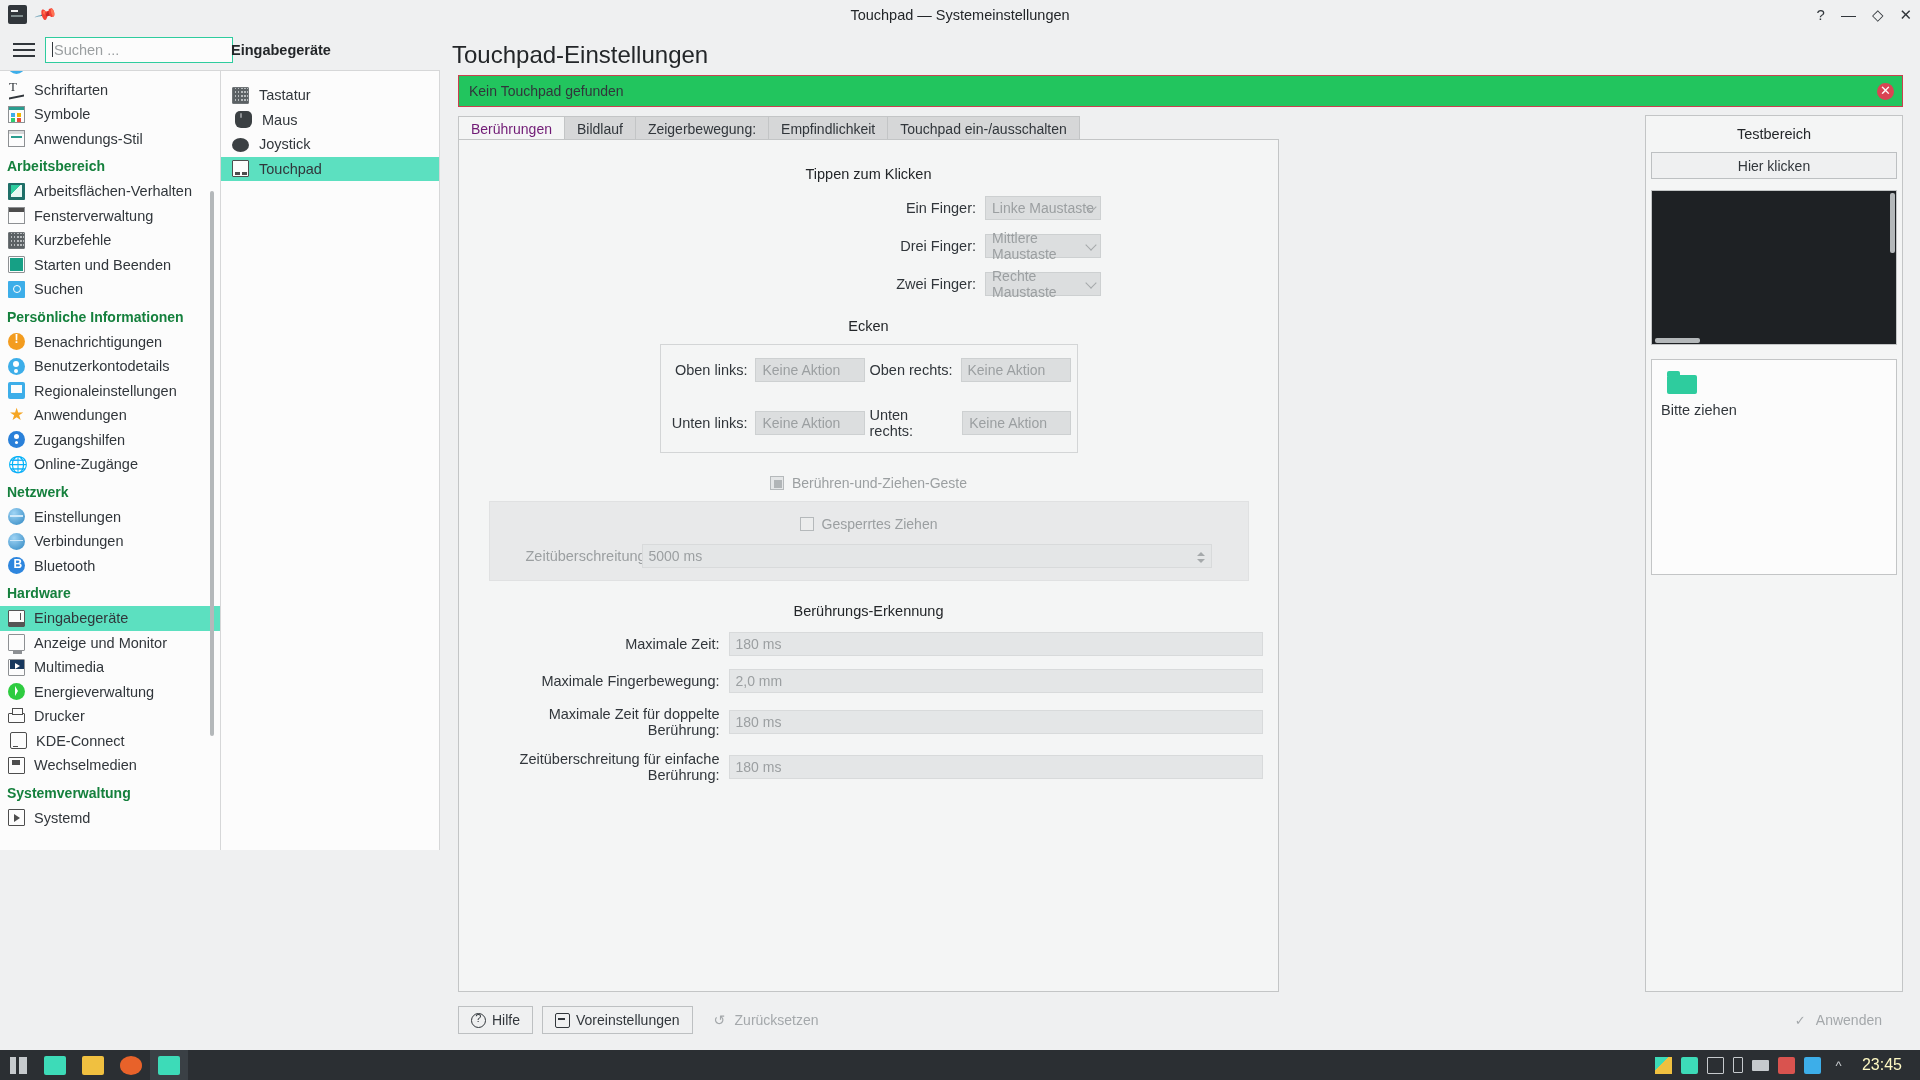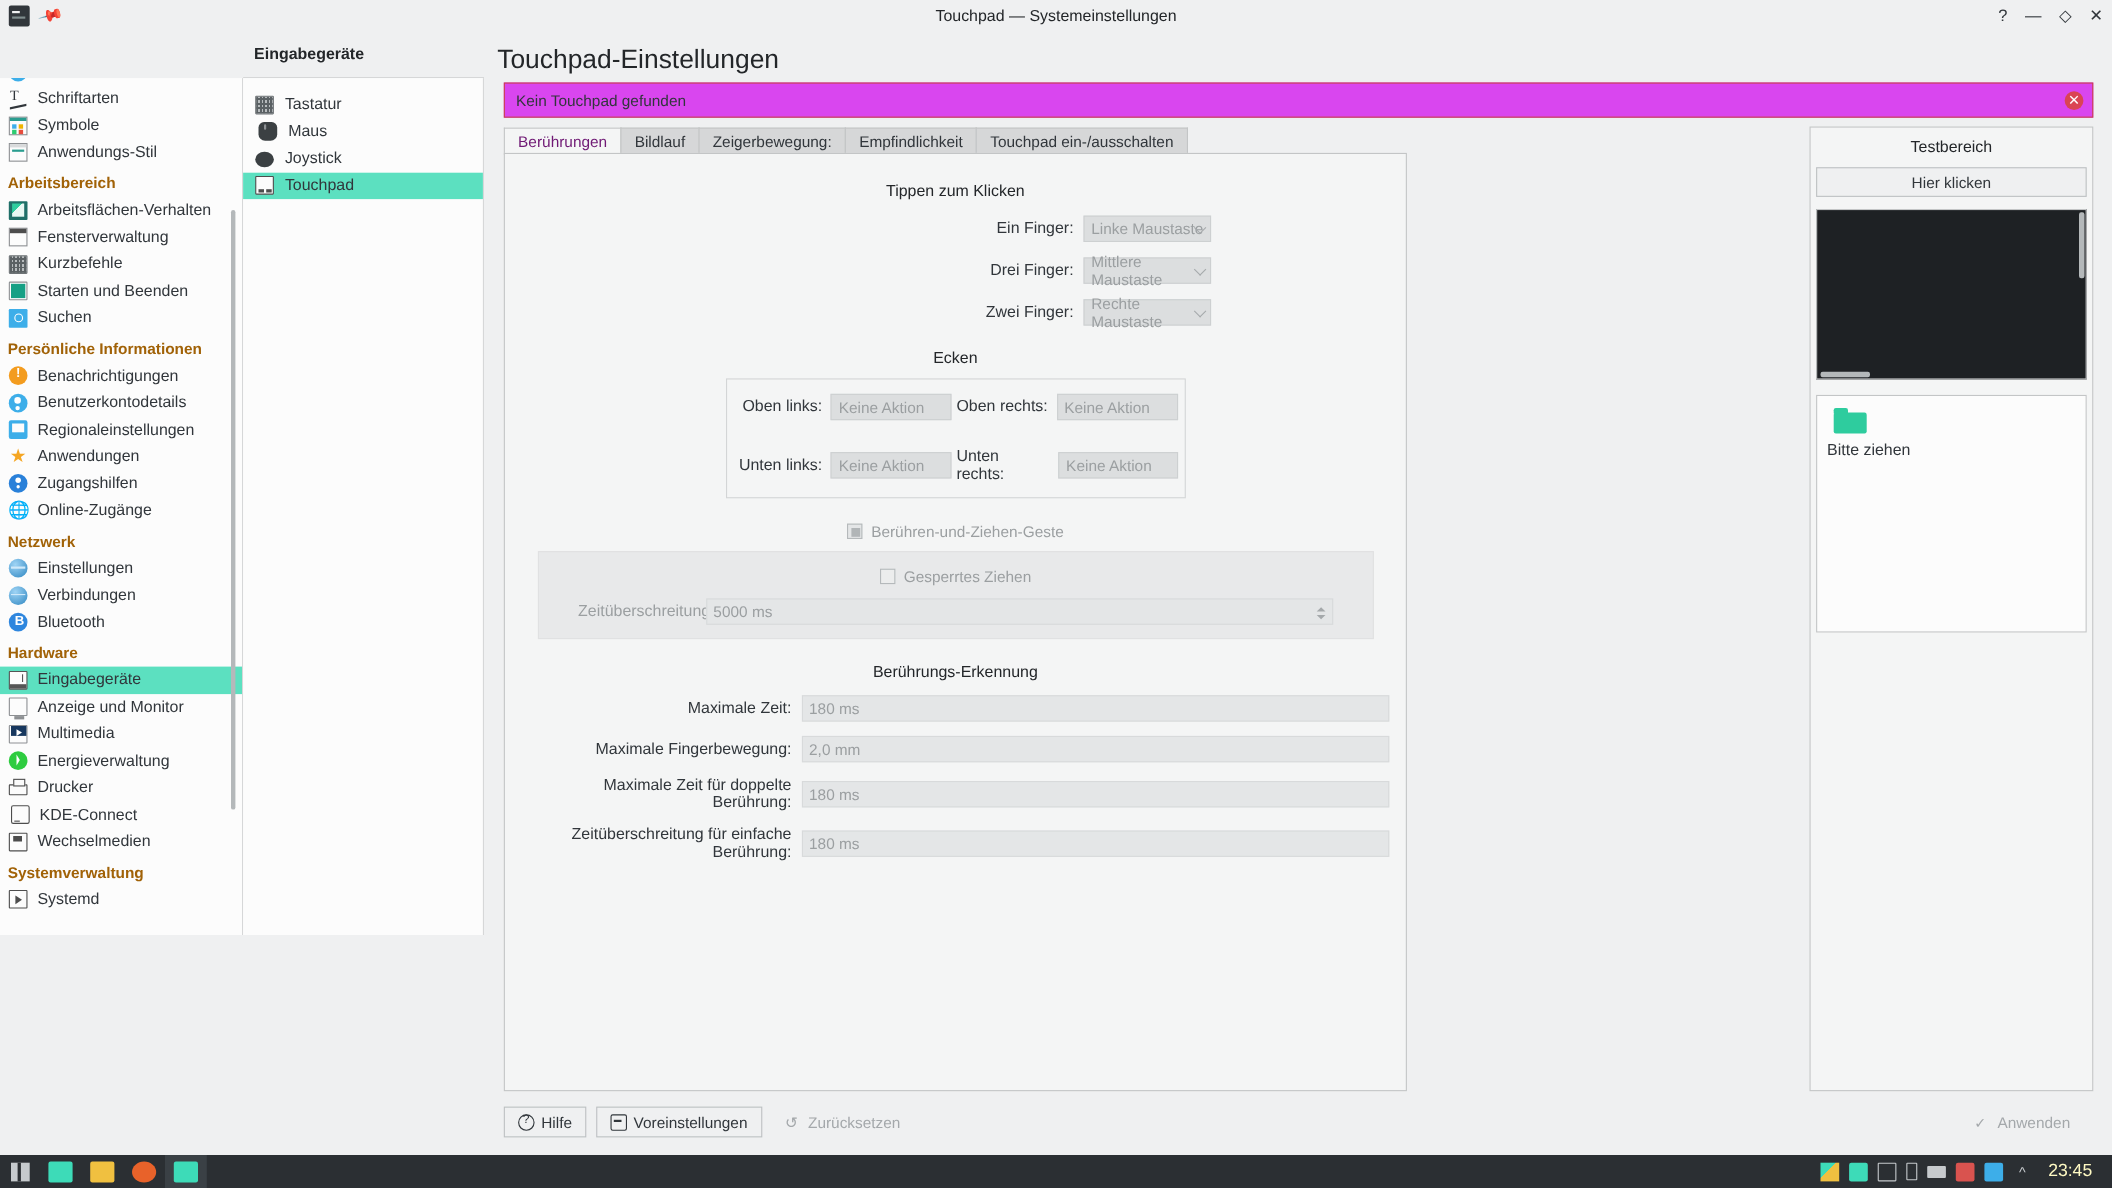--- a/index.html
+++ b/index.html
@@ -75,21 +75,21 @@
   }
 
   
   .sidebar {
     position: absolute; top: 71px; left: 0; width: 221px; height: 779px;
     background: #fcfcfc; overflow: hidden;
     border-right: 1px solid #d6d7d8;
   }
   .side-scroll { position: relative; }
   .cat-head {
-    font-weight: bold; font-size: 14px; color: #a16207;
+    font-weight: bold; font-size: 14px; color: #15803d;
     padding: 7px 0 5px 7px;
   }
   .side-item {
     display: flex; align-items: center; gap: 9px;
     height: 24.5px; padding-left: 8px; font-size: 14.5px; color: #31363b;
     cursor: default;
   }
   .side-item.sel { background: #5ce0c0; }
   .side-item .lbl { white-space: nowrap; }
   .sicon { width: 17px; height: 17px; flex: 0 0 17px; position: relative; }
@@ -189,21 +189,21 @@
   .main {
     position: absolute; top: 29px; left: 440px; right: 0; bottom: 30px;
     background: #eff0f1;
   }
   .page-title {
     position: absolute; left: 12px; top: 12px;
     font-size: 24px; color: #232629; font-weight: normal;
   }
   .errorbar {
     position: absolute; left: 18px; top: 46px; right: 17px; height: 32px;
-    background: #d946ef; border: 1px solid #c9414f;
+    background: #22c55e; border: 1px solid #c9414f;
     display: flex; align-items: center; padding: 0 10px;
     font-size: 14px; color: #31363b;
   }
   .err-close {
     position: absolute; right: 8px; top: 7px;
     width: 17px; height: 17px; border-radius: 50%; background: #da4453;
     color: #fff; font-size: 13px; line-height: 16px; text-align: center;
     cursor: default;
   }
 
@@ -400,20 +400,31 @@
     </div>
     <div class="tb-title">Touchpad — Systemeinstellungen</div>
     <div class="tb-right">
       <span class="tb-btn">?</span>
       <span class="tb-btn">—</span>
       <span class="tb-btn">◇</span>
       <span class="tb-btn">✕</span>
     </div>
   </div>
 
+  <div class="toolbar">
+    <div class="hamburger">
+        <i></i>
+        <i></i>
+        <i></i>
+      </div>
+    <div class="searchbox">
+      <div class="caret"></div>
+      <span class="ph">Suchen ...</span>
+    </div>
+  </div>
   <div class="toolbar-right-head">Eingabegeräte</div>
 
   <div class="sidebar">
     <div class="side-scroll" style="margin-top:-18px;">
 
       <div class="side-item">
         <span class="sicon ic-circ" style="background:#3daee9;"></span>
       </div>
       <div class="side-item">
         <span class="sicon ic-font"></span>

